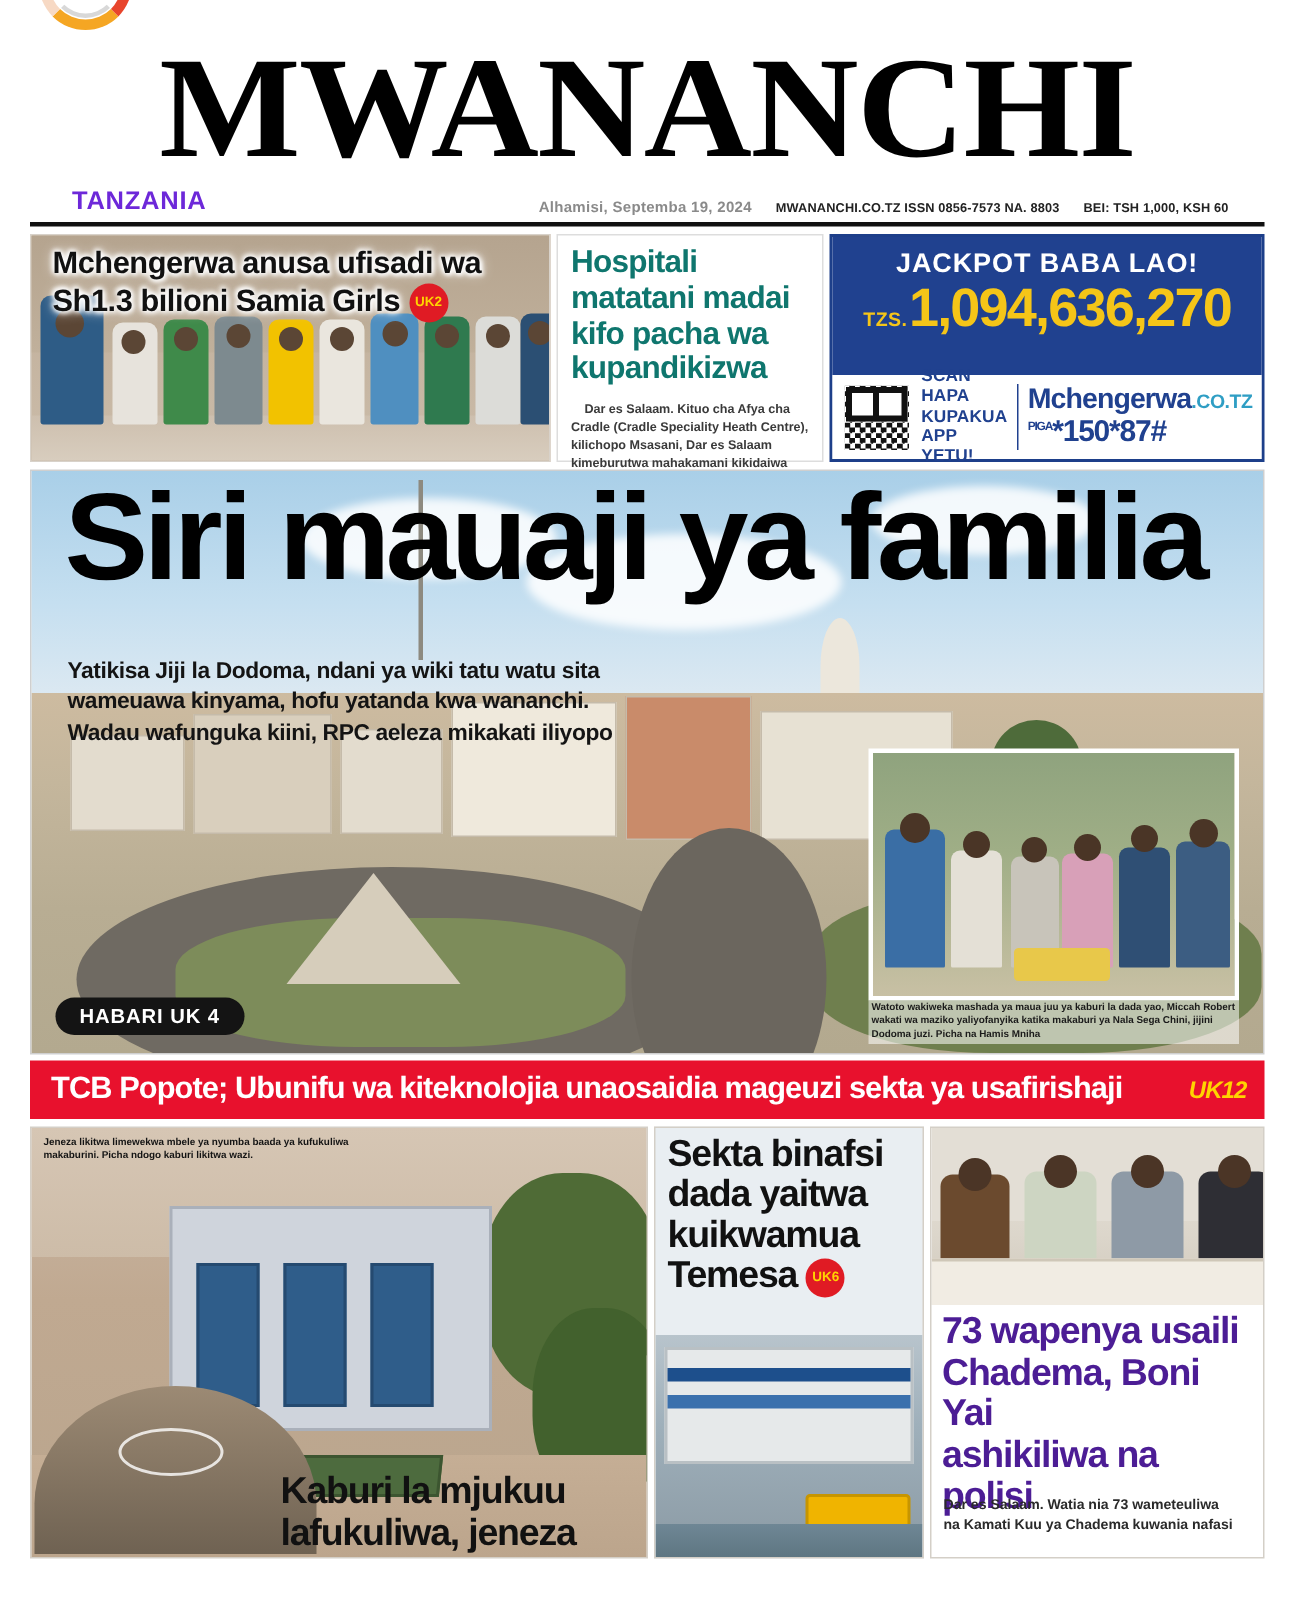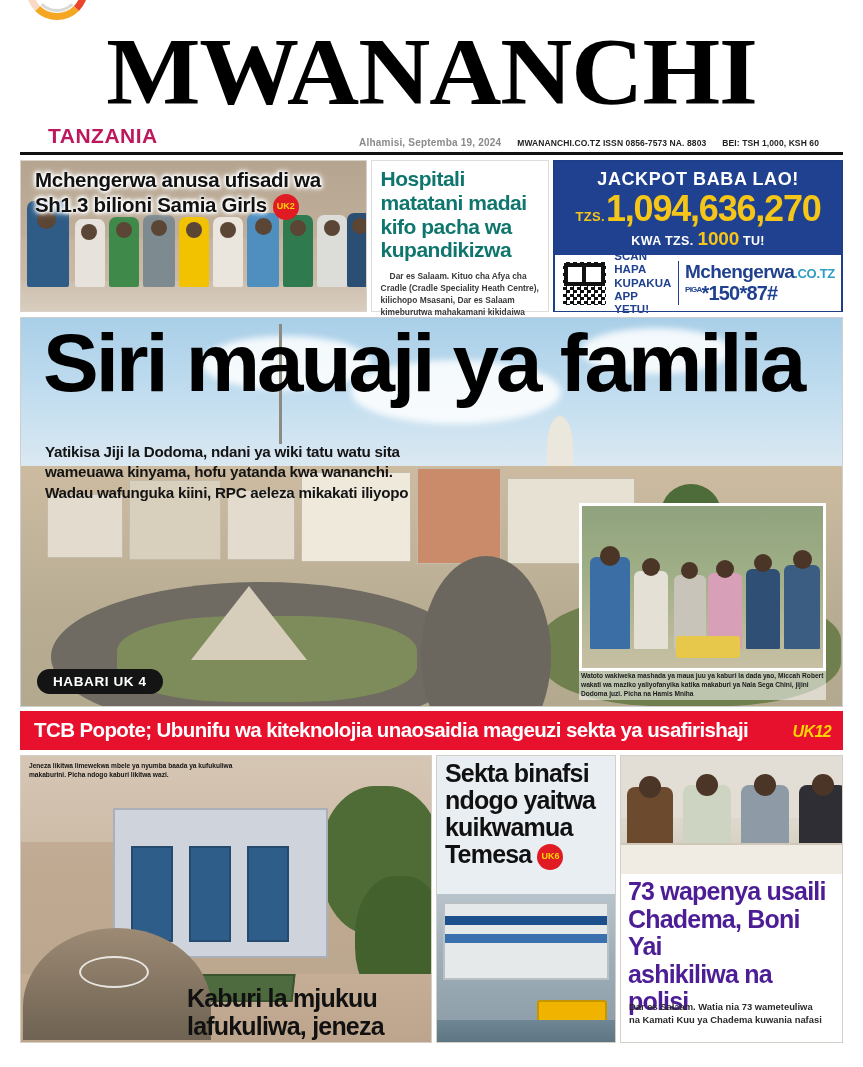--- a/index.html
+++ b/index.html
@@ -57,23 +57,23 @@
     transform: scaleX(1.04);
     white-space: nowrap;
   }
   .masthead-bar {
     display: flex;
     align-items: flex-end;
     justify-content: space-between;
     padding: 6px 24px 0 28px;
   }
   .masthead-country {
-    font-size: 21px;
-    font-weight: bold;
-    color: #be185d;
+    font-size: 17px;
+    font-weight: bold;
+    color: #6d28d9;
     letter-spacing: 0.5px;
   }
   .masthead-meta {
     display: flex;
     align-items: baseline;
     gap: 16px;
   }
   .masthead-date {
     font-size: 10px;
     font-weight: bold;
@@ -666,26 +666,20 @@
     <div class="sb-body"><span>Dar es Salaam. Kituo cha Afya cha Cradle (Cradle Speciality Heath Centre), kilichopo Msasani, Dar es Salaam kimeburutwa mahakamani kikidaiwa fidia ya Sh3.6 bilioni kwa madai...</span> <span class="sb-ref">UK 3</span></div>
   </div>
 
   <div class="story-c">
     <div class="sp-top">
       <div class="sp-jackpot">JACKPOT BABA LAO!</div>
       <div class="sp-amount-row">
         <span class="sp-tzs">TZS.</span>
         <span class="sp-amount">1,094,636,270</span>
       </div>
-      <div class="sp-kwa-row">
-        <span>KWA</span>
-        <span>TZS.</span>
-        <span class="sp-kwa-amt">1000</span>
-        <span>TU!</span>
-      </div>
     </div>
     <div class="sp-bottom">
       <div class="sp-qr"></div>
       <div class="sp-scan">SCAN HAPA KUPAKUA APP YETU!</div>
       <div class="sp-divider"></div>
       <div class="sp-right">
         <div class="sp-brand"><span>Mchengerwa</span><span class="co">.CO.TZ</span></div>
         <div class="sp-ussd"><span class="piga">PIGA</span><span>*150*87#</span></div>
       </div>
     </div>
@@ -768,21 +762,21 @@
     </div>
     <div class="bl-headline">
       <div>Kaburi la mjukuu</div>
       <div>lafukuliwa, jeneza</div>
     </div>
   </div>
 
   <div class="bm">
     <div class="bm-headline">
       <div>Sekta binafsi</div>
-      <div>ndogo yaitwa</div>
+      <div>dada yaitwa</div>
       <div>kuikwamua</div>
       <div><span>Temesa</span><span class="uk-badge-round">UK6</span></div>
     </div>
     <div class="bm-photo">
       <div class="bm-ferry">
         <div class="bm-ferry-stripe" style="top:12px;"></div>
         <div class="bm-ferry-stripe" style="top:30px; background:#3a70ad;"></div>
       </div>
       <div class="bm-crane"></div>
       <div class="bm-water"></div>

